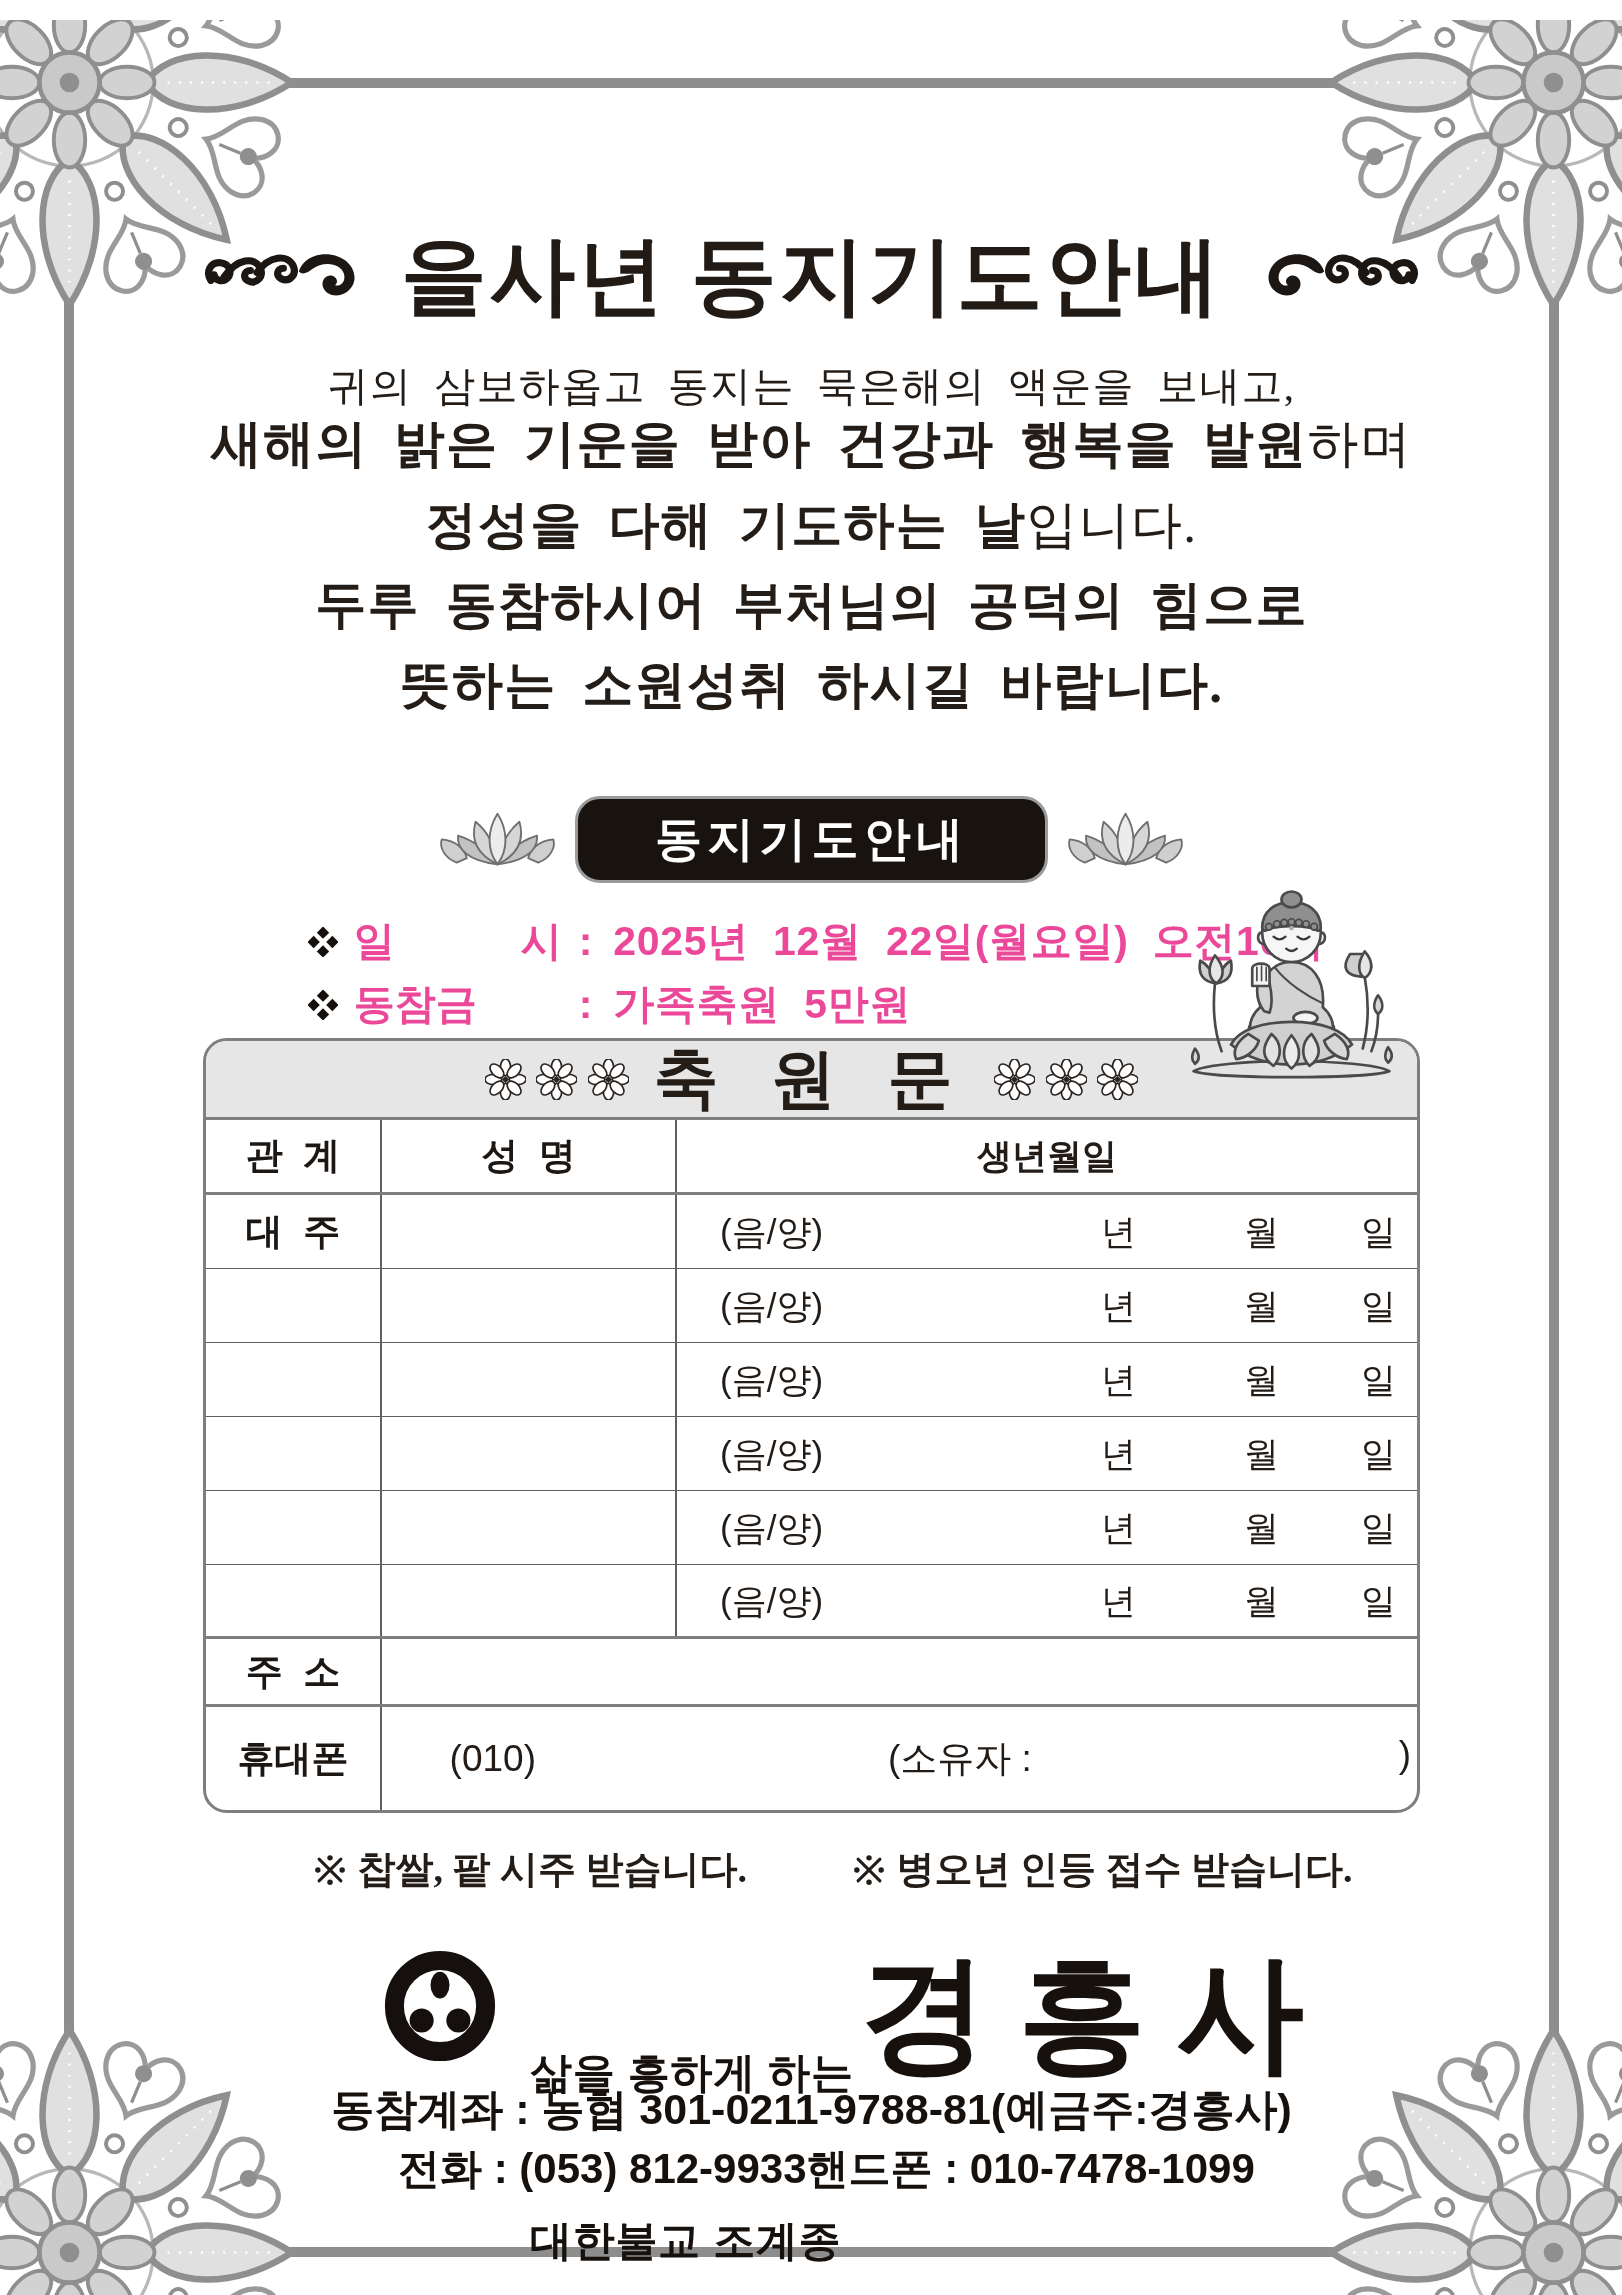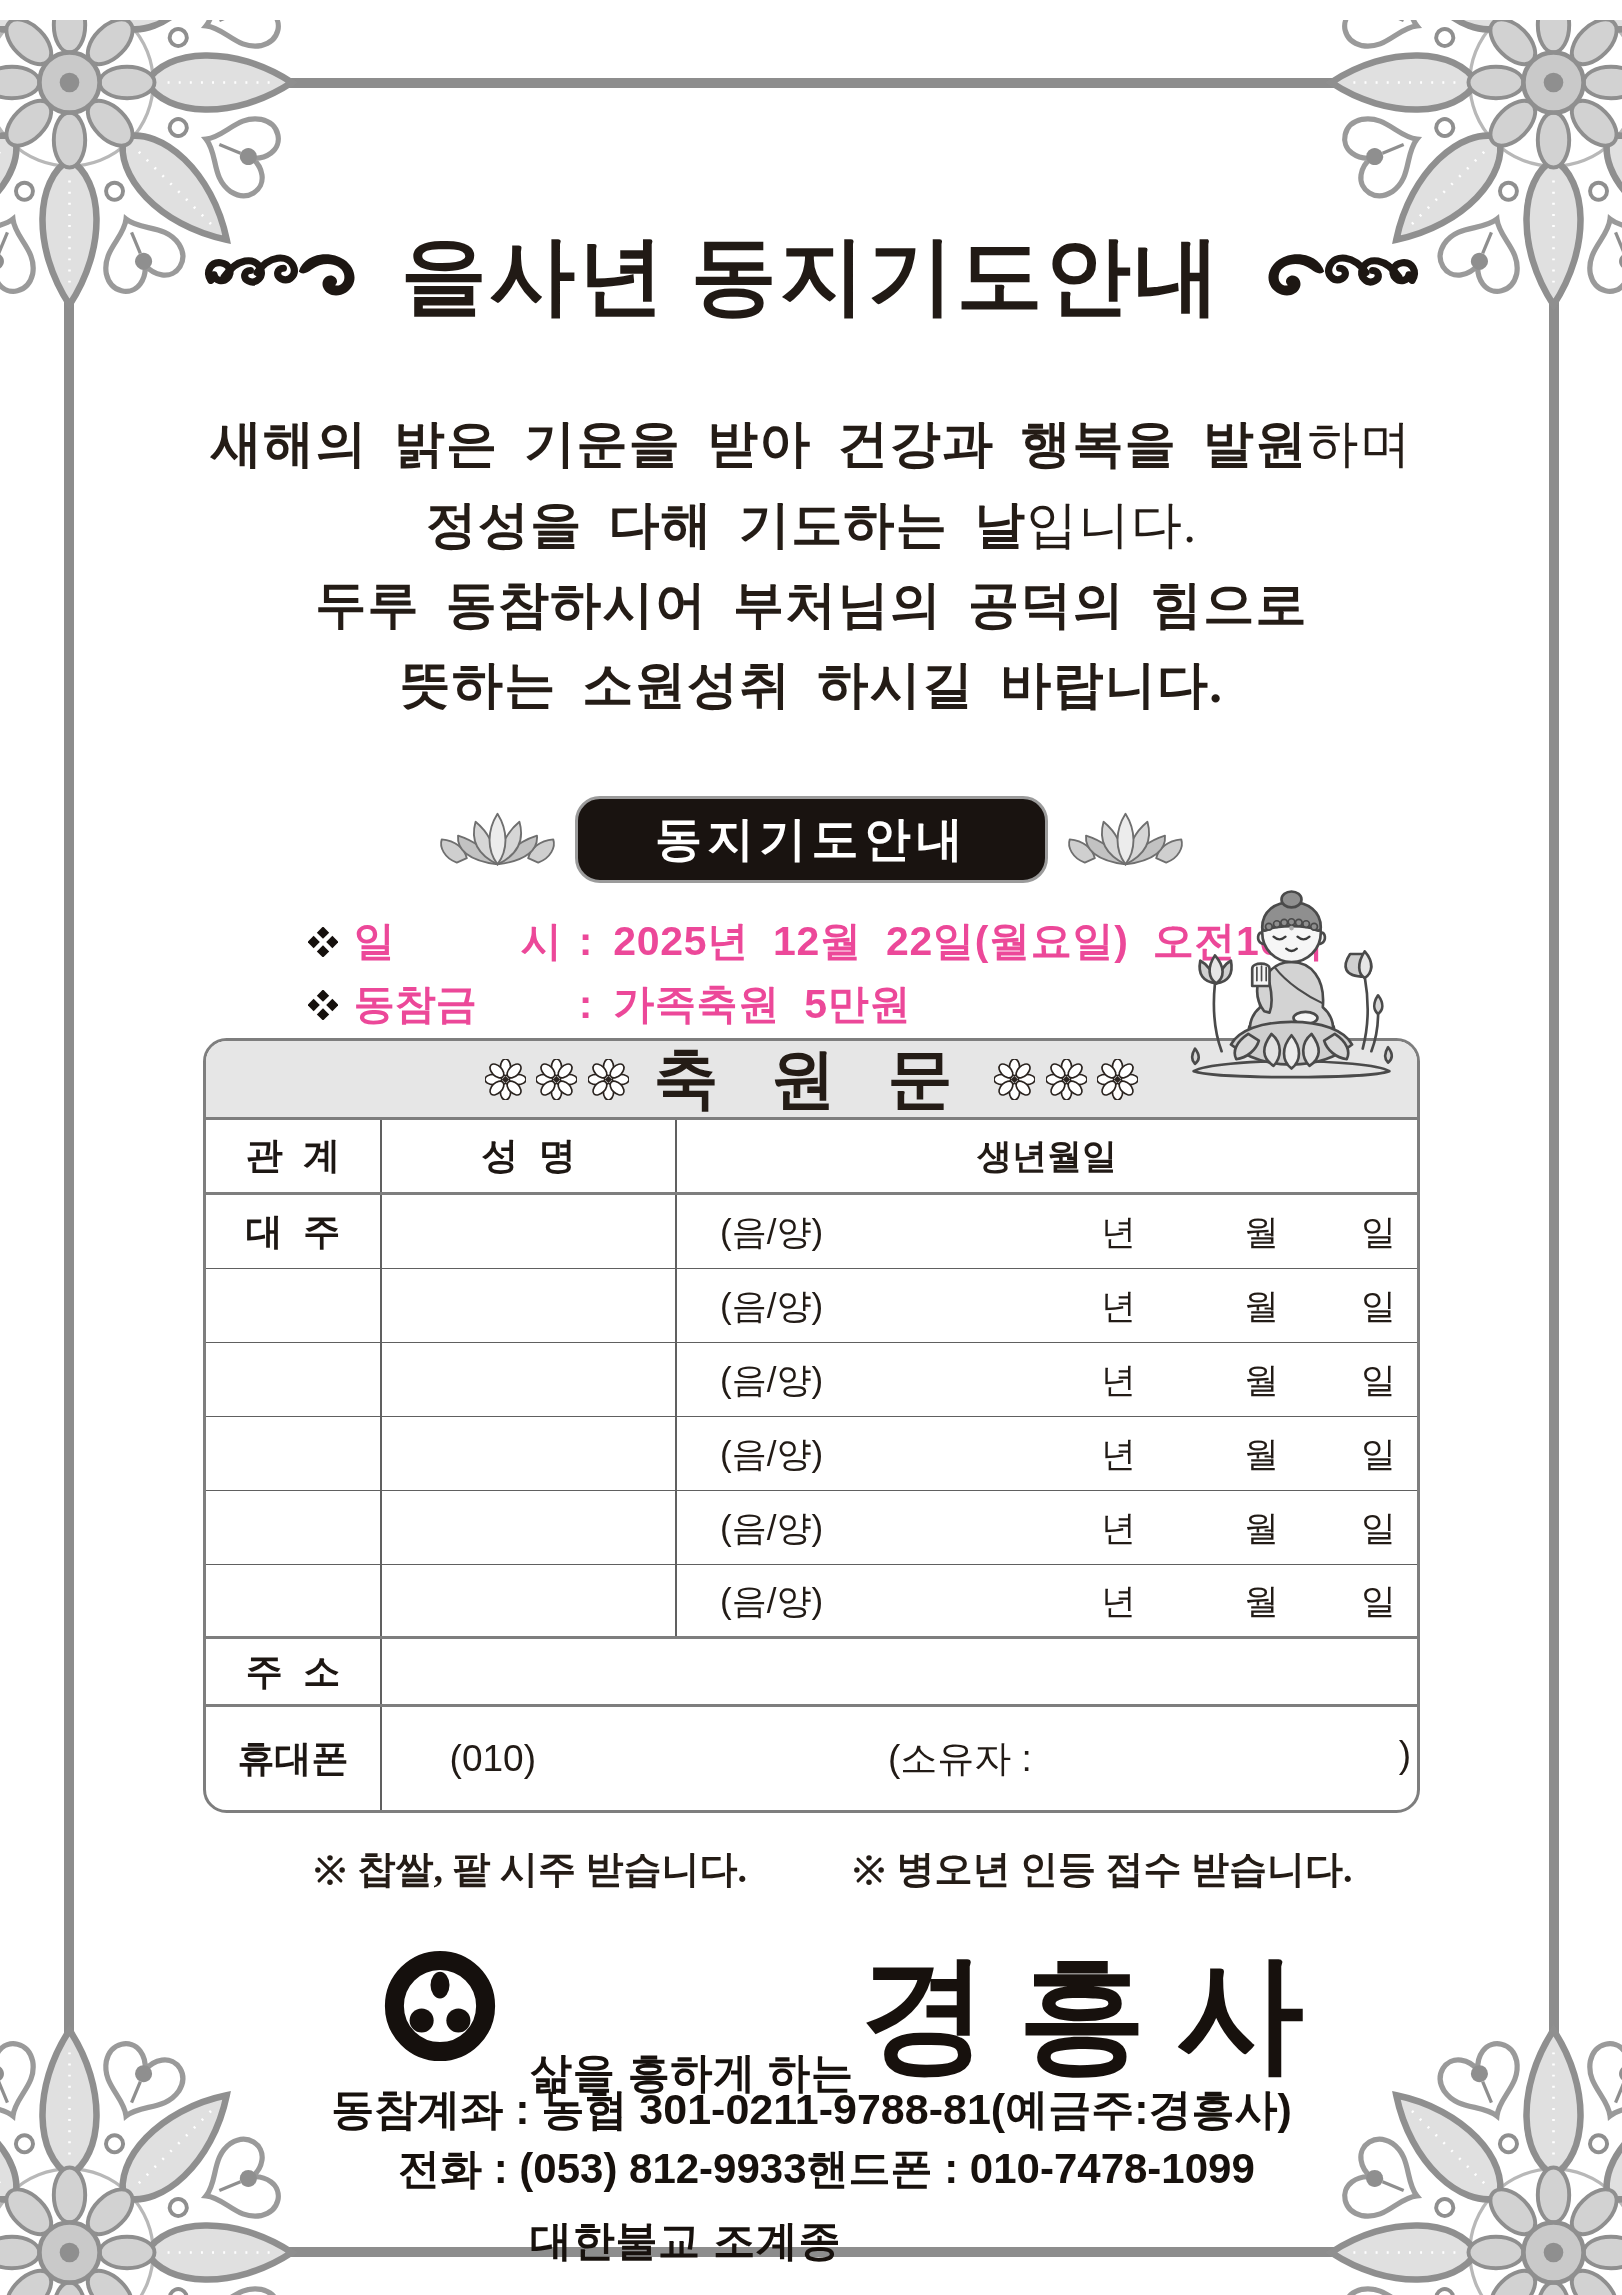--- a/index.html
+++ b/index.html
@@ -267,20 +267,21 @@
   <div class="title-row">
     <svg class="flourish" viewBox="0 0 300 110">
         <use href="#flourish-g"></use>
       </svg>
     <div class="doc-title">을사년 동지기도안내</div>
     <svg class="flourish rt" viewBox="0 0 300 110">
         <use href="#flourish-g"></use>
       </svg>
   </div>
 
+  <div class="intro-line il1">귀의 삼보하옵고 동지는 묵은해의 액운을 보내고,</div>
   <div class="intro-line ilb il2"><span>새해의 밝은 기운을 받아 건강과 행복을 발원</span><span class="tail">하며</span></div>
   <div class="intro-line ilb il3"><span>정성을 다해 기도하는 날</span><span class="tail">입니다.</span></div>
   <div class="intro-line ilb il4">두루 동참하시어 부처님의 공덕의 힘으로</div>
   <div class="intro-line ilb il5">뜻하는 소원성취 하시길 바랍니다.</div>
 
   <div class="badge-row">
     <svg class="lotus" viewBox="0 0 190 120">
         <use href="#lotus-g"></use>
       </svg>
     <div class="badge">동지기도안내</div>

